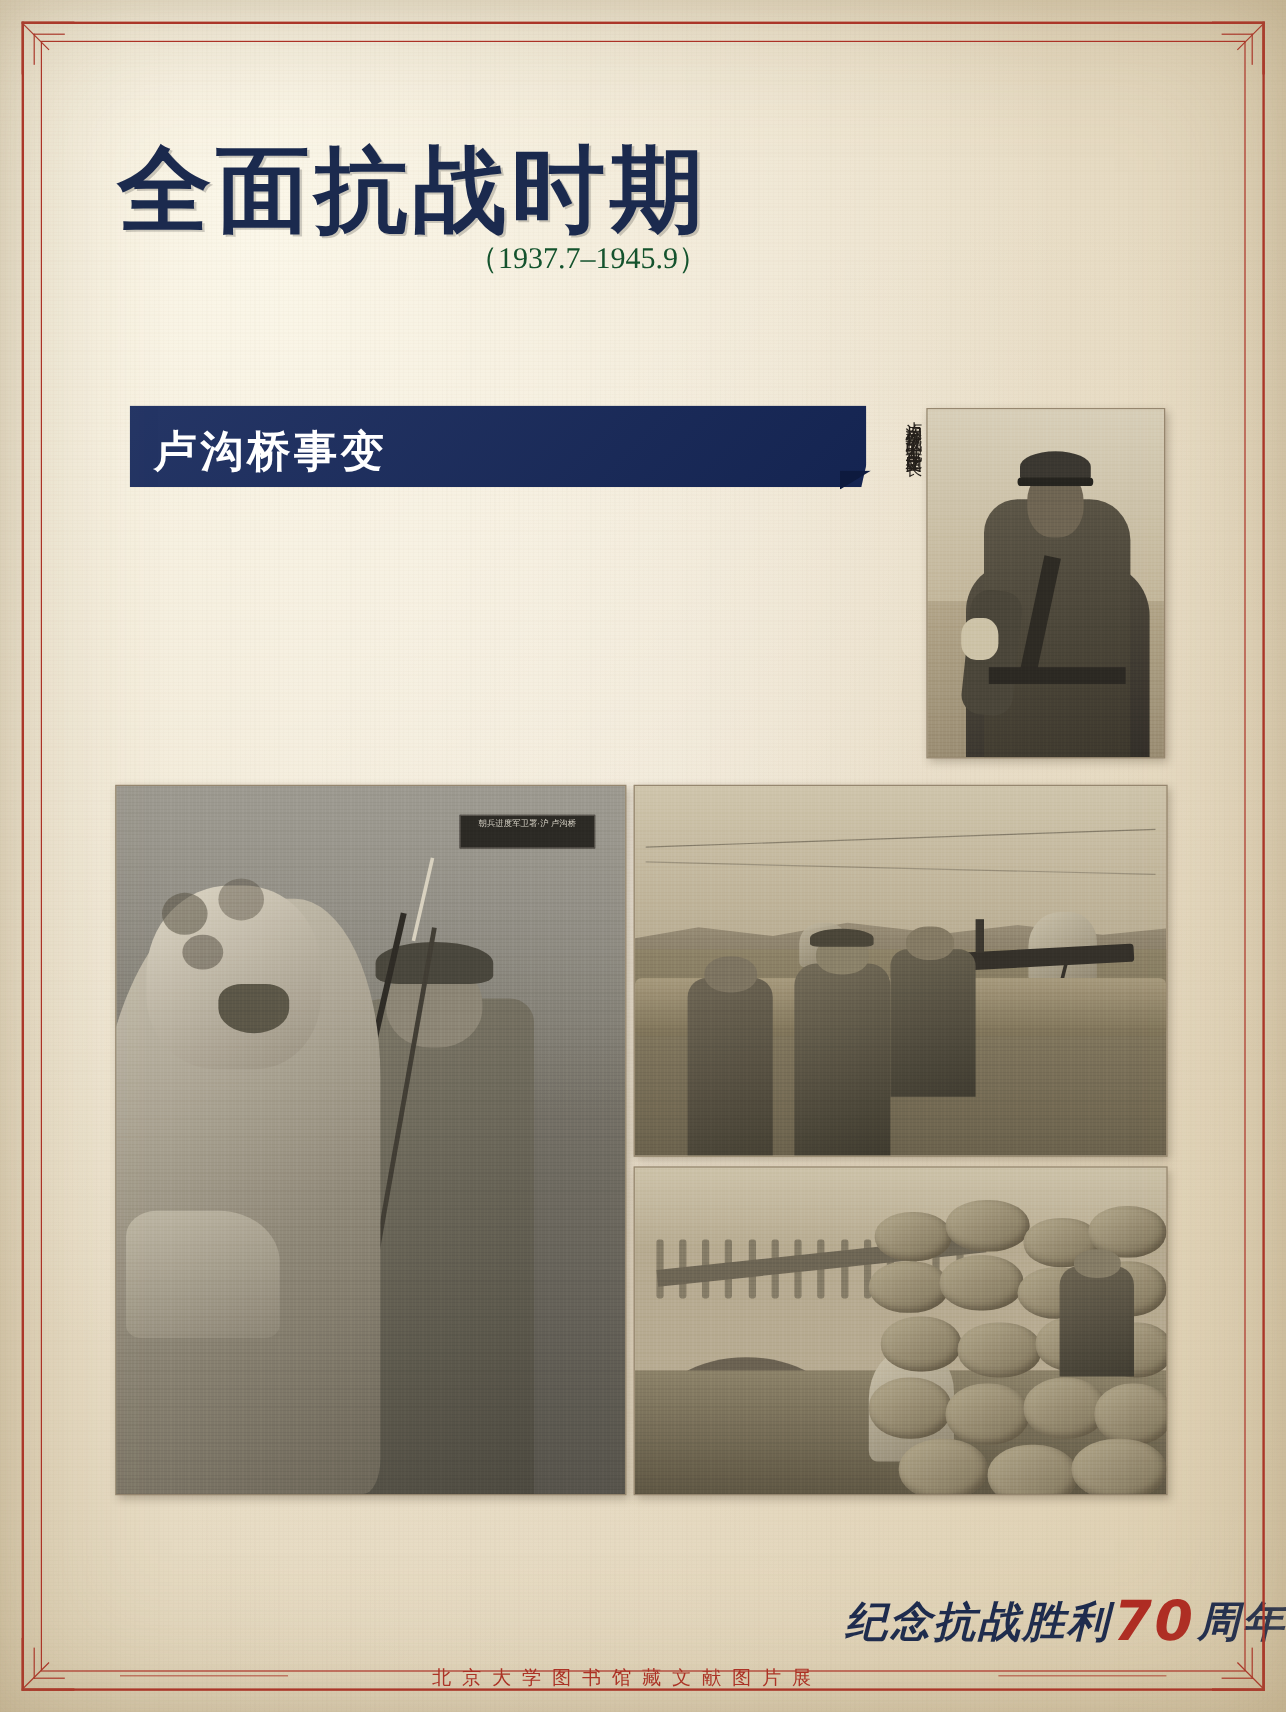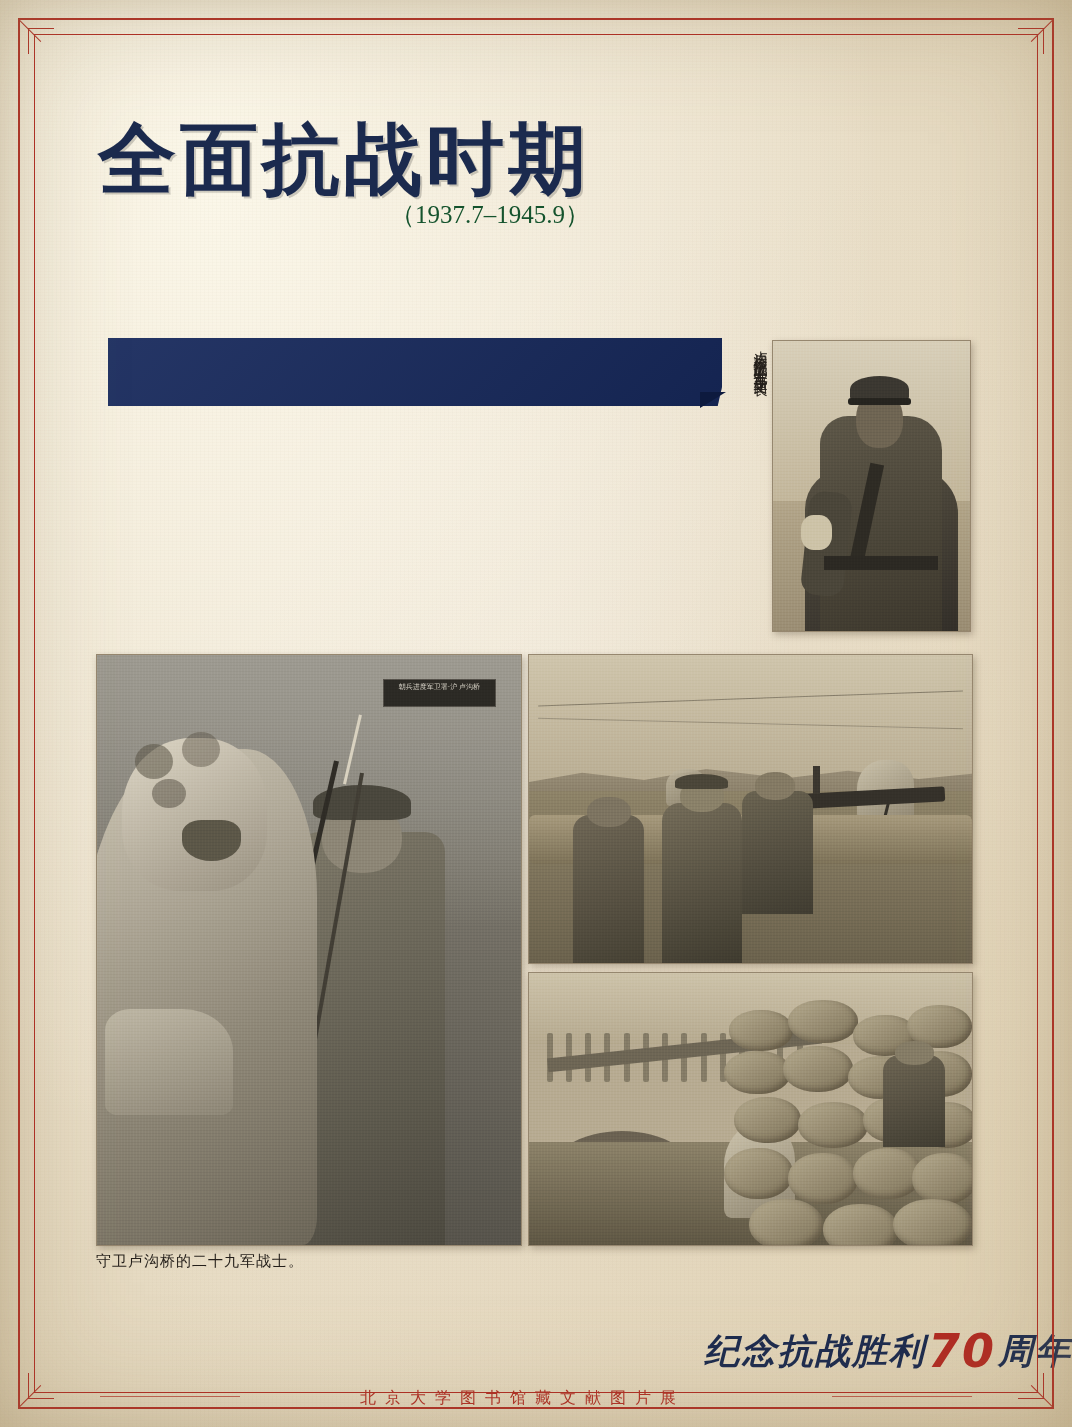--- a/index.html
+++ b/index.html
@@ -286,20 +286,21 @@
     <div class="main-title">全面抗战时期</div>
     <div class="main-title-dates">（1937.7–1945.9）</div>
   </div>
 
   <div class="sub-row">
   </div>
 
   <div class="banner"></div>
   <div class="banner-notch"></div>
   <div class="banner-fold"></div>
+  <div class="banner-text">卢沟桥事变</div>
 
 
   <div class="photo ph-officer grainy">
     <div class="off-bg"></div>
     <div class="off-sky"></div>
     <div class="off-shoulder"></div>
     <div class="off-body"></div>
     <div class="off-strap"></div>
     <div class="off-arm"></div>
     <div class="off-glove"></div>
@@ -323,21 +324,20 @@
     <div class="lion-head"></div>
     <div class="lion-curl1"></div>
     <div class="lion-curl2"></div>
     <div class="lion-curl3"></div>
     <div class="lion-mouth"></div>
     <div class="lion-paw"></div>
     <div class="lion-plate">
       <span>朝兵进度军卫署·沪 卢沟桥</span>
     </div>
   </div>
-  <div class="cap-bottom">守卫卢沟桥的二十九军战士。</div>
 
   <div class="photo ph-mg grainy">
     <div class="mg-sky"></div>
     <div class="mg-wire"></div>
     <div class="mg-wire2"></div>
     <div class="mg-hills"></div>
     <div class="mg-ground"></div>
     <div class="mg-lion"></div>
     <div class="mg-gun"></div>
     <div class="mg-mag"></div>

